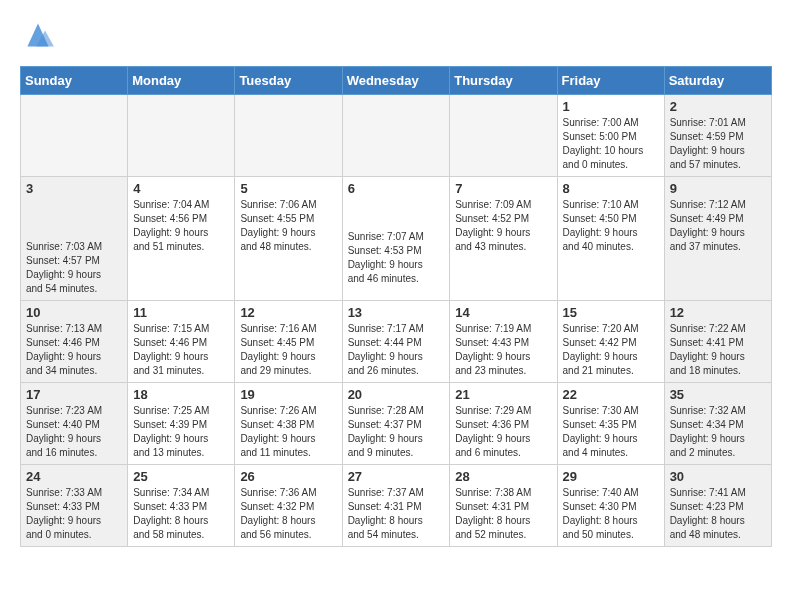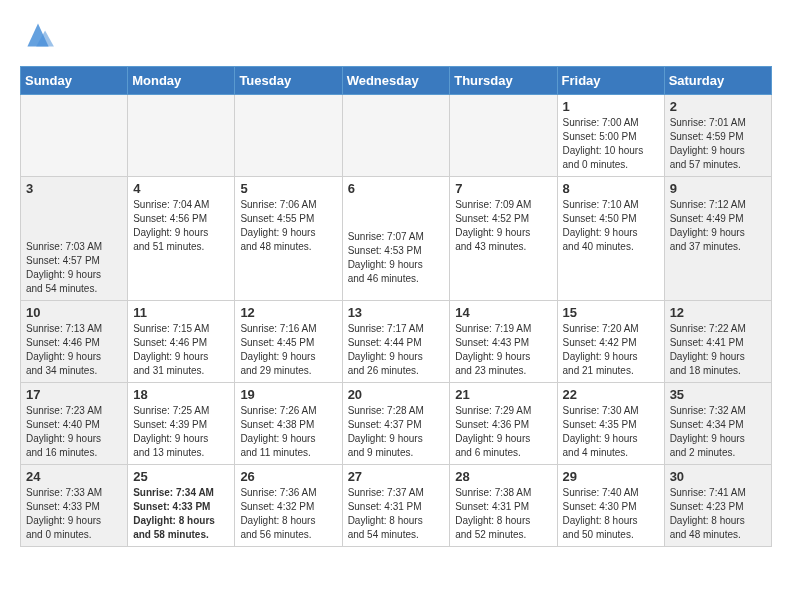--- a/index.html
+++ b/index.html
@@ -304,21 +304,21 @@
       <tr>
         <td class="weekend">
           <span class="day-number">24</span>
           <div class="day-info" style="white-space: pre-line;">Sunrise: 7:33 AM
 Sunset: 4:33 PM
 Daylight: 9 hours
 and 0 minutes.</div>
         </td>
         <td>
           <span class="day-number">25</span>
-          <div class="day-info" style="white-space: pre-line; font-weight: bold;">Sunrise: 7:34 AM
+          <div class="day-info" style="white-space: pre-line;">Sunrise: 7:34 AM
 Sunset: 4:33 PM
 Daylight: 8 hours
 and 58 minutes.</div>
         </td>
         <td>
           <span class="day-number">26</span>
           <div class="day-info" style="white-space: pre-line;">Sunrise: 7:36 AM
 Sunset: 4:32 PM
 Daylight: 8 hours
 and 56 minutes.</div>

